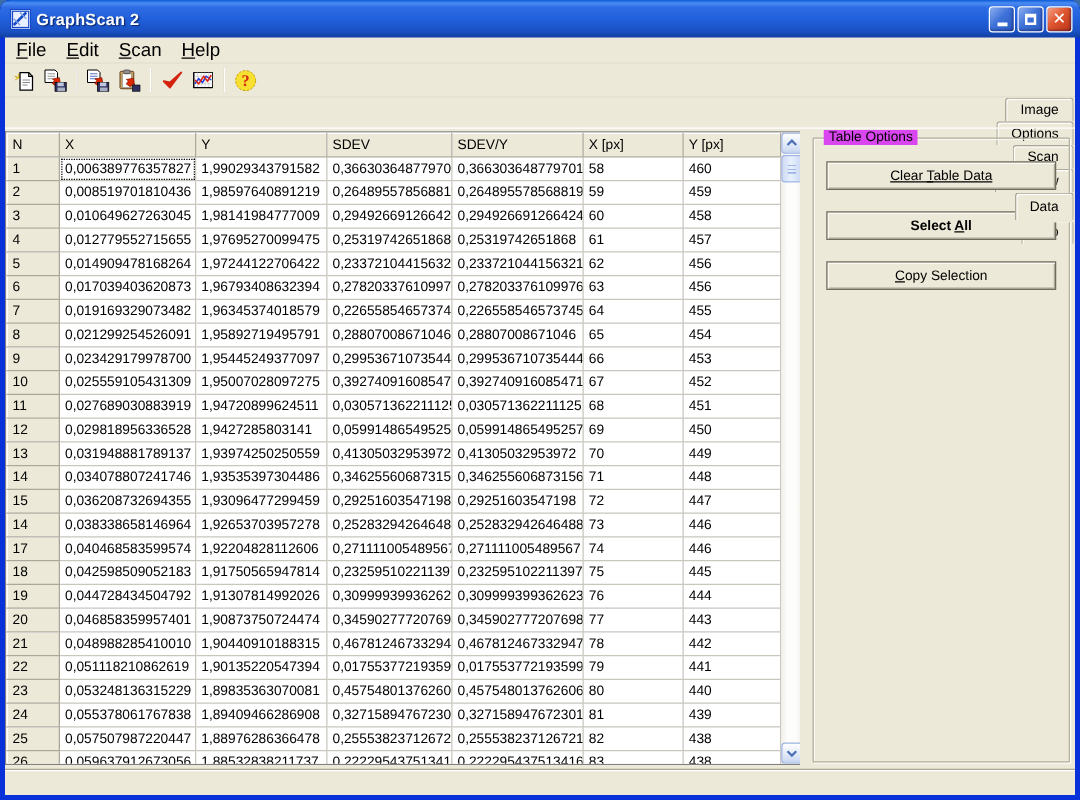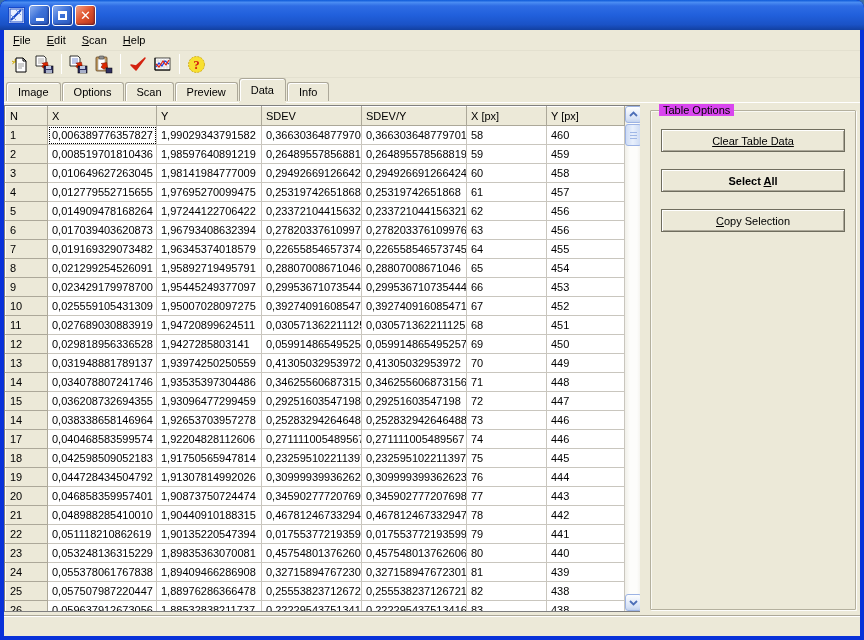--- a/index.html
+++ b/index.html
@@ -27,32 +27,32 @@
   .glyph-min { width:8px; height:3px; background:#fff; margin-top:9px; }
   .glyph-max { width:9px; height:9px; border:2px solid #fff; border-top-width:3px; }
   .glyph-x { color:#fff; font-size:13px; font-weight:bold; line-height:1; font-family:"DejaVu Sans",sans-serif; }
 
   
   .client { position:absolute; left:4px; top:30px; width:856px; height:606px;
     background:#ECE9D8; }
 
   .menubar { height:21px; display:flex; align-items:center; padding-left:1px;
     border-bottom:1px solid #E3E0CF; }
-  .menu-item { font-size:11px; padding:3px 8px; color:#000; cursor:default; }
+  .menu-item { font-size:15px; padding:3px 8px; color:#000; cursor:default; }
   .menu-item u { text-decoration:underline; }
 
   .toolbar { height:27px; display:flex; align-items:center; padding-left:3px;
     border-bottom:1px solid #E3E0CF; }
   .tbtn { width:25px; height:24px; display:flex; align-items:center; justify-content:center;
     border:1px solid transparent; cursor:pointer; }
   .tbtn svg { width:19px; height:19px; }
   .tsep { width:1px; height:20px; background:#ACA899; border-right:1px solid #fff; margin:0 4px; }
 
   
-  .tabbar { height:23px; display:flex; align-items:flex-end; padding-left:2px; position:relative; }
+  .tabbar { height:23px; display:flex; align-items:flex-end; padding-left:2px; position:relative;flex-direction:column; }
   .tab { font-size:11px; padding:3px 11px 4px; margin-right:1px; height:19px;
     background:#ECE9D8; border:1px solid #ACA899; border-bottom:none;
     border-radius:3px 3px 0 0; box-shadow:inset 1px 1px 0 #fff; cursor:pointer;
     color:#000; position:relative; top:0; }
   .tab.active { height:23px; padding-top:5px; z-index:5; font-weight:normal;
     box-shadow:inset 1px 1px 0 #fff, 0 2px 0 #ECE9D8; }
 
   .content { position:absolute; left:0; top:72px; width:856px; height:512px;
     border-top:1px solid #fff; }
 
@@ -112,20 +112,21 @@
 <div class="window">
 
   <div class="titlebar">
     <svg class="app-icon" viewBox="0 0 17 17">
       <rect x="0.5" y="0.5" width="16" height="16" fill="#fff" stroke="#1648C8"></rect>
       <rect x="2" y="2" width="13" height="13" fill="#E8F0FF"></rect>
       <path d="M3 13 L13 3" stroke="#1648C8" stroke-width="2"></path>
       <path d="M3 8 L8 13 M8 3 L13 8" stroke="#7A9AE0" stroke-width="1"></path>
       <rect x="2" y="2" width="13" height="13" fill="none" stroke="#1648C8"></rect>
     </svg>
+    <span class="title-text">GraphScan 2</span>
     <span class="winbtns">
       <span class="winbtn">
           <span class="glyph-min"></span>
         </span>
       <span class="winbtn">
           <span class="glyph-max"></span>
         </span>
       <span class="winbtn close">
           <span class="glyph-x">✕</span>
         </span>

